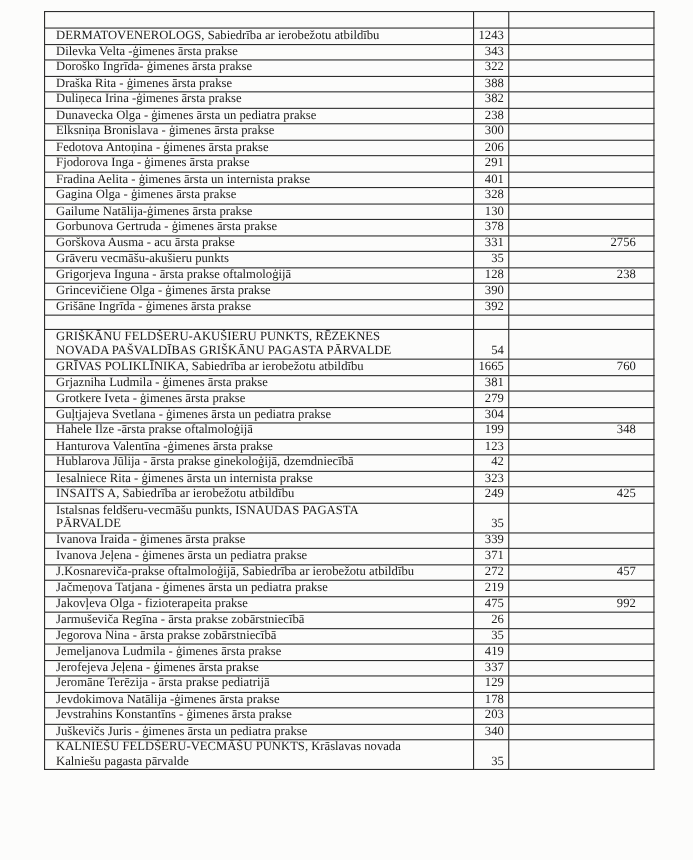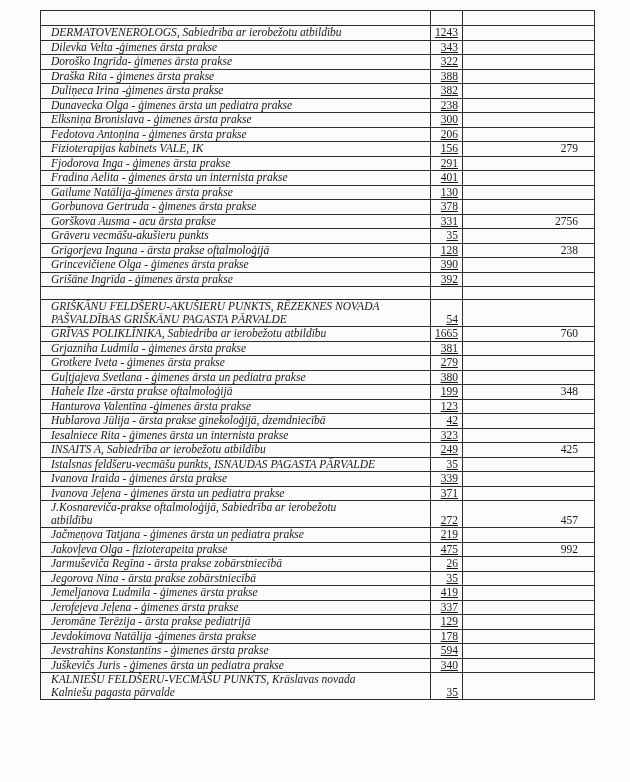--- a/index.html
+++ b/index.html
@@ -24,22 +24,22 @@
     color: #1a1a1a;
   }
   .doc-table td {
     border: 1px solid #2e2e2e;
     vertical-align: bottom;
     height: 13px;
     line-height: 12.5px;
     padding: 0;
     overflow: hidden;
   }
-  .doc-table td.cell-name { padding: 0 50px 1px 10px; font-style: italic; }
-  .doc-table td.cell-v1   { text-align: right; padding: 0 4px 1px 0; text-decoration: underline; }
+  .doc-table td.cell-name { padding: 0 50px 1px 10px; }
+  .doc-table td.cell-v1   { text-align: right; padding: 0 4px 1px 0; }
   .doc-table td.cell-v2   { text-align: right; padding: 0 16px 1px 0; }
   .doc-table tbody tr:first-child td { height: 15px; }
 </style>
 </head>
 <body>
 
 <div class="page">
   <table class="doc-table">
     <colgroup>
       <col style="width:390px">
@@ -86,32 +86,32 @@
           <td class="cell-name">Elksniņa Bronislava - ģimenes ārsta prakse</td>
           <td class="cell-v1">300</td>
           <td class="cell-v2"></td>
         </tr>
         <tr>
           <td class="cell-name">Fedotova Antoņina - ģimenes ārsta prakse</td>
           <td class="cell-v1">206</td>
           <td class="cell-v2"></td>
         </tr>
         <tr>
-          <td class="cell-name">Fizioterapijas kabinets VALE, IK</td>
-          <td class="cell-v1">156</td>
-          <td class="cell-v2">279</td>
-        </tr>
-        <tr>
           <td class="cell-name">Fjodorova Inga - ģimenes ārsta prakse</td>
           <td class="cell-v1">291</td>
           <td class="cell-v2"></td>
         </tr>
         <tr>
           <td class="cell-name">Fradina Aelita - ģimenes ārsta un internista prakse</td>
           <td class="cell-v1">401</td>
+          <td class="cell-v2"></td>
+        </tr>
+        <tr>
+          <td class="cell-name">Gagina Olga - ģimenes ārsta prakse</td>
+          <td class="cell-v1">328</td>
           <td class="cell-v2"></td>
         </tr>
         <tr>
           <td class="cell-name">Gailume Natālija-ģimenes ārsta prakse</td>
           <td class="cell-v1">130</td>
           <td class="cell-v2"></td>
         </tr>
         <tr>
           <td class="cell-name">Gorbunova Gertruda - ģimenes ārsta prakse</td>
           <td class="cell-v1">378</td>
@@ -162,21 +162,21 @@
           <td class="cell-v1">381</td>
           <td class="cell-v2"></td>
         </tr>
         <tr>
           <td class="cell-name">Grotkere Iveta - ģimenes ārsta prakse</td>
           <td class="cell-v1">279</td>
           <td class="cell-v2"></td>
         </tr>
         <tr>
           <td class="cell-name">Guļtjajeva Svetlana - ģimenes ārsta un pediatra prakse</td>
-          <td class="cell-v1">380</td>
+          <td class="cell-v1">304</td>
           <td class="cell-v2"></td>
         </tr>
         <tr>
           <td class="cell-name">Hahele Ilze -ārsta prakse oftalmoloģijā</td>
           <td class="cell-v1">199</td>
           <td class="cell-v2">348</td>
         </tr>
         <tr>
           <td class="cell-name">Hanturova Valentīna -ģimenes ārsta prakse</td>
           <td class="cell-v1">123</td>
@@ -252,21 +252,21 @@
           <td class="cell-v1">129</td>
           <td class="cell-v2"></td>
         </tr>
         <tr>
           <td class="cell-name">Jevdokimova Natālija -ģimenes ārsta prakse</td>
           <td class="cell-v1">178</td>
           <td class="cell-v2"></td>
         </tr>
         <tr>
           <td class="cell-name">Jevstrahins Konstantīns - ģimenes ārsta prakse</td>
-          <td class="cell-v1">594</td>
+          <td class="cell-v1">203</td>
           <td class="cell-v2"></td>
         </tr>
         <tr>
           <td class="cell-name">Juškevičs Juris - ģimenes ārsta un pediatra prakse</td>
           <td class="cell-v1">340</td>
           <td class="cell-v2"></td>
         </tr>
         <tr>
           <td class="cell-name">KALNIEŠU FELDŠERU-VECMĀŠU PUNKTS, Krāslavas novada Kalniešu pagasta pārvalde</td>
           <td class="cell-v1">35</td>

